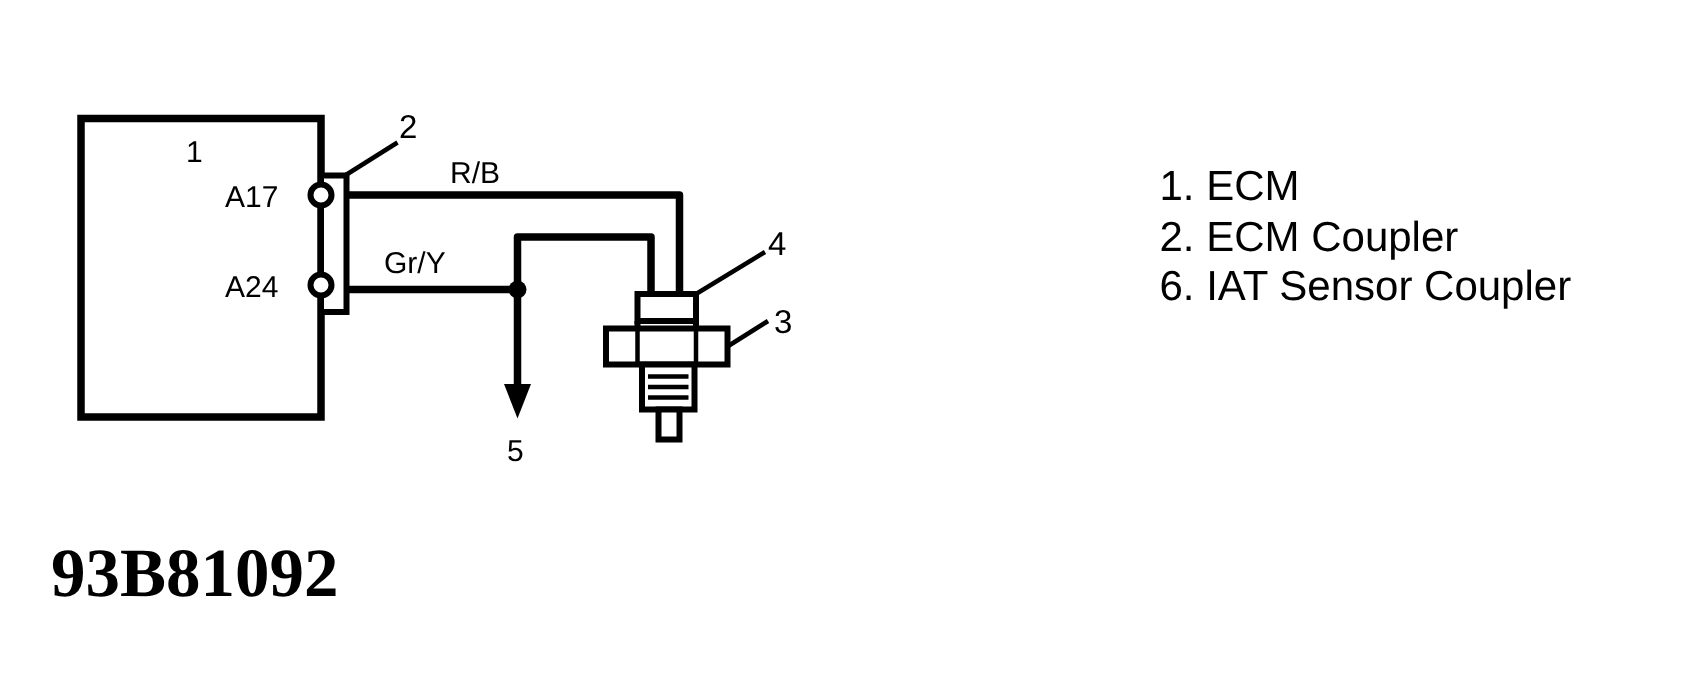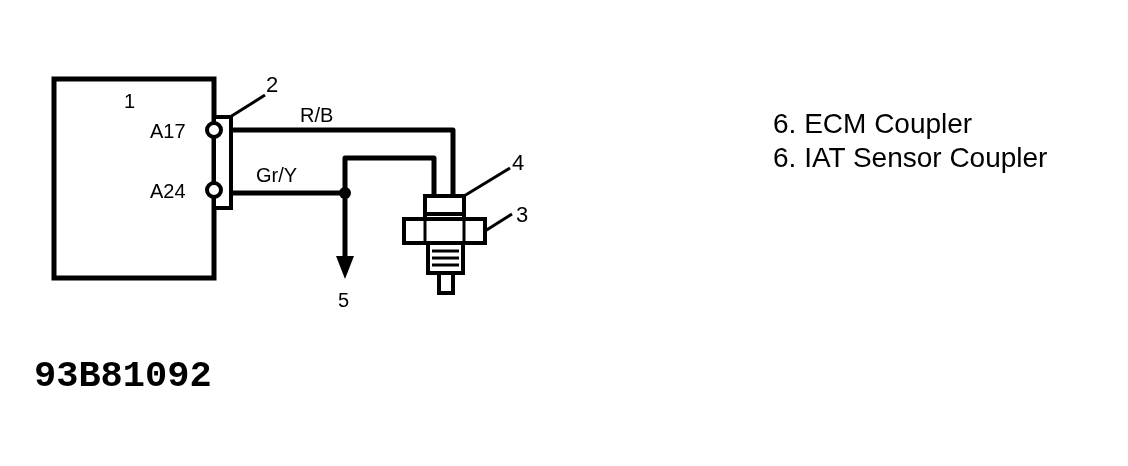--- a/index.html
+++ b/index.html
@@ -1,20 +1,20 @@
 <!DOCTYPE html>
 <html><head>
   <meta charset="utf-8">
   <style>
     html, body { margin: 0; padding: 0; background: #ffffff; }
     body { width: 1128px; height: 466px; position: relative; overflow: hidden; font-family: "Liberation Sans", sans-serif; }
     #diagram { position: absolute; left: 0; top: 0; }
     .legend { position: absolute; left: 773px; top: 107px; font-family: "Liberation Sans", sans-serif; font-size: 28px; line-height: 33.5px; color: #000; }
     .legend div { white-space: nowrap; }
-    .figure-id { position: absolute; left: 34px; top: 355px; font-family: Liberation Mono, monospace; font-weight: bold; font-size: 37px; color: #000; letter-spacing: 0px; }
+    .figure-id { position: absolute; left: 34px; top: 355px; font-family: Liberation Serif, serif; font-weight: bold; font-size: 46px; color: #000; letter-spacing: 0px; }
     svg text { font-family: "Liberation Sans", sans-serif; fill: #000; }
   </style>
 </head>
 <body>
 
 <svg id="diagram" width="1128" height="466" viewBox="0 0 1128 466" xmlns="http://www.w3.org/2000/svg">
 
   <g>
     <rect x="54" y="79" width="160" height="199" fill="none" stroke="#000" stroke-width="5"></rect>
     <text x="124" y="108" font-size="20">1</text>
@@ -67,17 +67,18 @@
     <rect x="439" y="273" width="14" height="20" fill="#fff" stroke="#000" stroke-width="4"></rect>
 
     <line x1="464" y1="196" x2="510" y2="168" stroke="#000" stroke-width="3"></line>
     <text x="512" y="170" font-size="22">4</text>
     <line x1="485" y1="231" x2="512" y2="214" stroke="#000" stroke-width="3"></line>
     <text x="516" y="222" font-size="22">3</text>
   </g>
 </svg>
 
 <div class="legend">
-  <div>6. ECM Coupler</div>
+  <div>1. ECM</div>
+  <div>2. ECM Coupler</div>
   <div>6. IAT Sensor Coupler</div>
 </div>
 
 <div class="figure-id">93B81092</div>
 
 </body></html>

